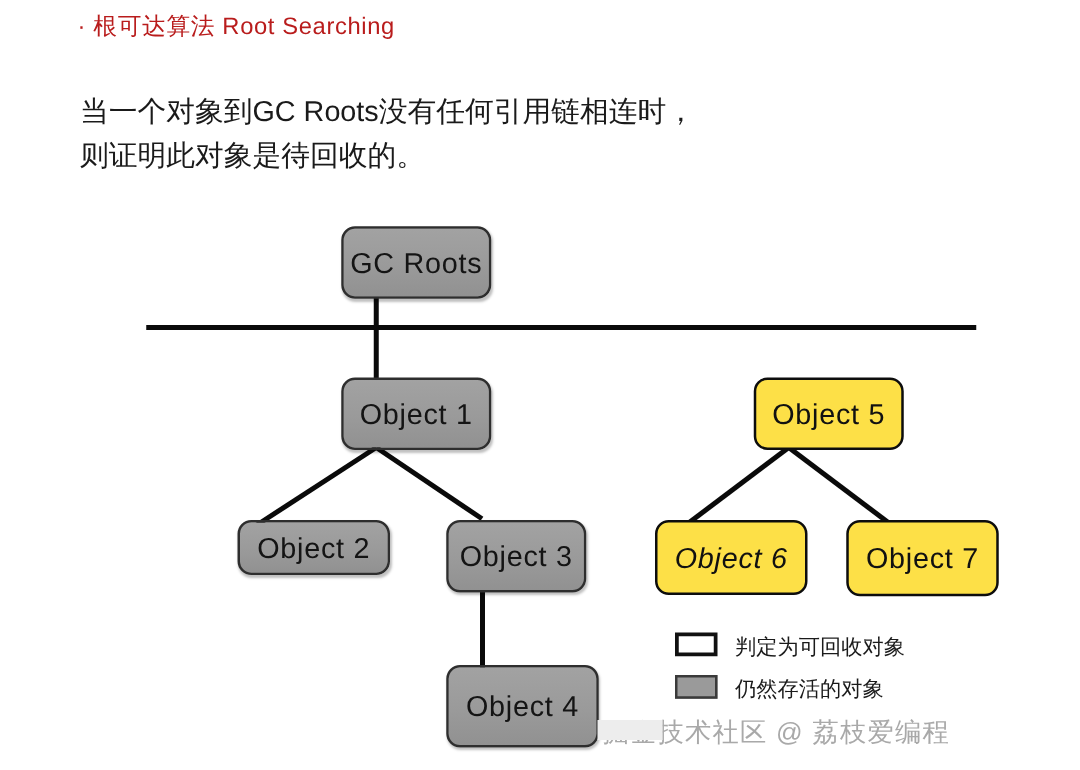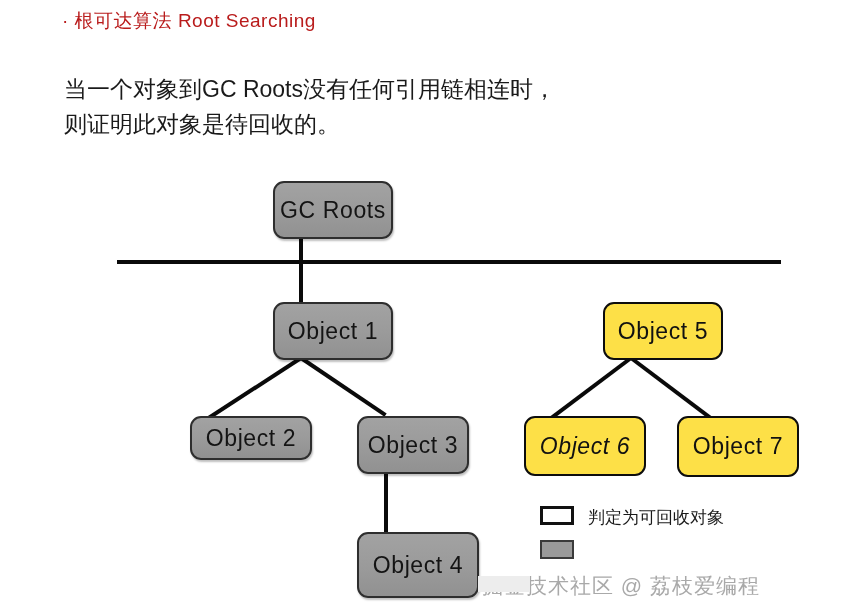--- a/index.html
+++ b/index.html
@@ -226,17 +226,18 @@
 
 </div>
 
 <div id="legend">
   <div class="legend-row">
     <span class="legend-swatch garbage"></span>
     <span class="legend-label">判定为可回收对象</span>
   </div>
   <div class="legend-row">
     <span class="legend-swatch alive"></span>
+    <span class="legend-label">仍然存活的对象</span>
   </div>
 </div>
 
 <div id="watermark">掘金技术社区 @ 荔枝爱编程</div>
 <div id="watermark-smudge"></div>
 
 </body></html>

